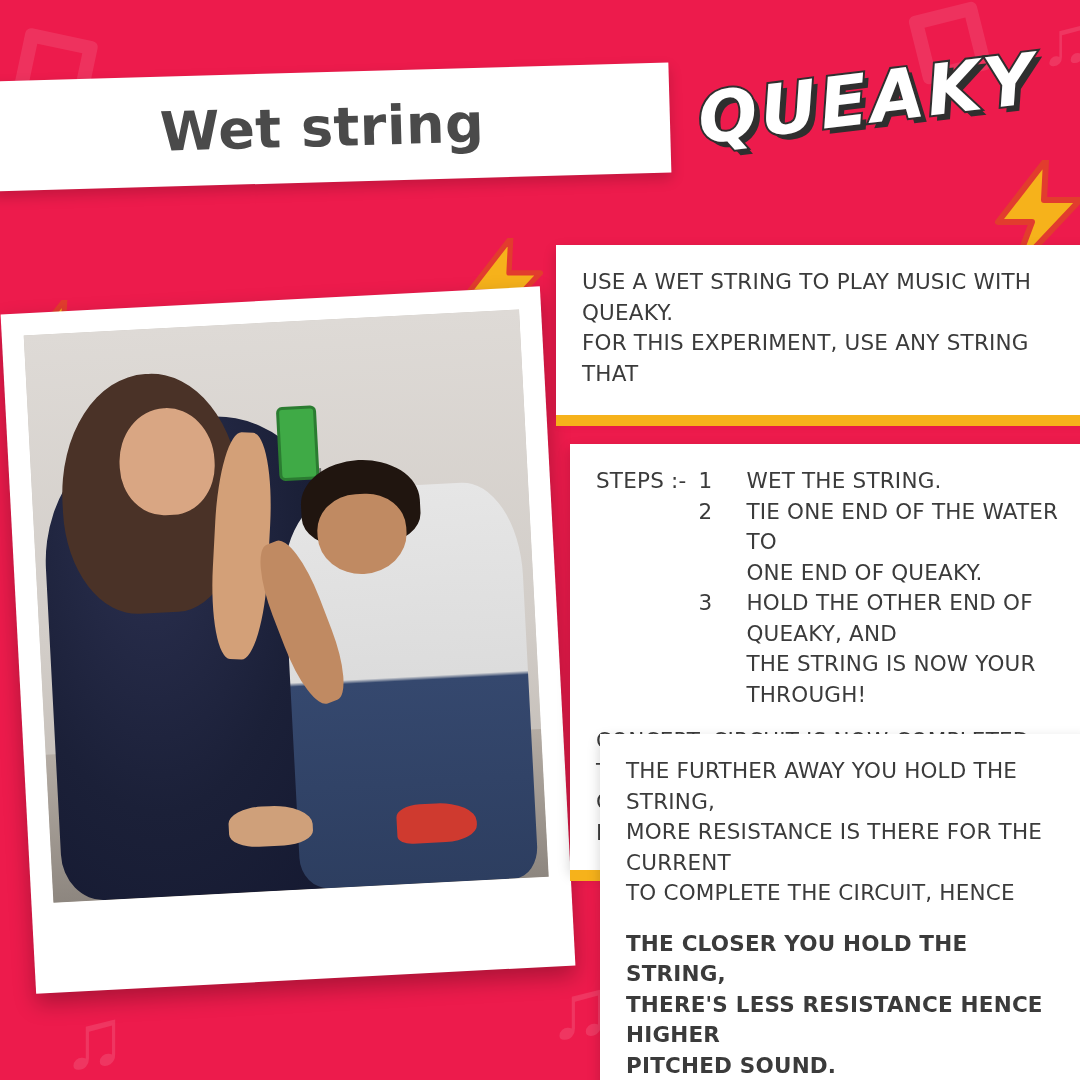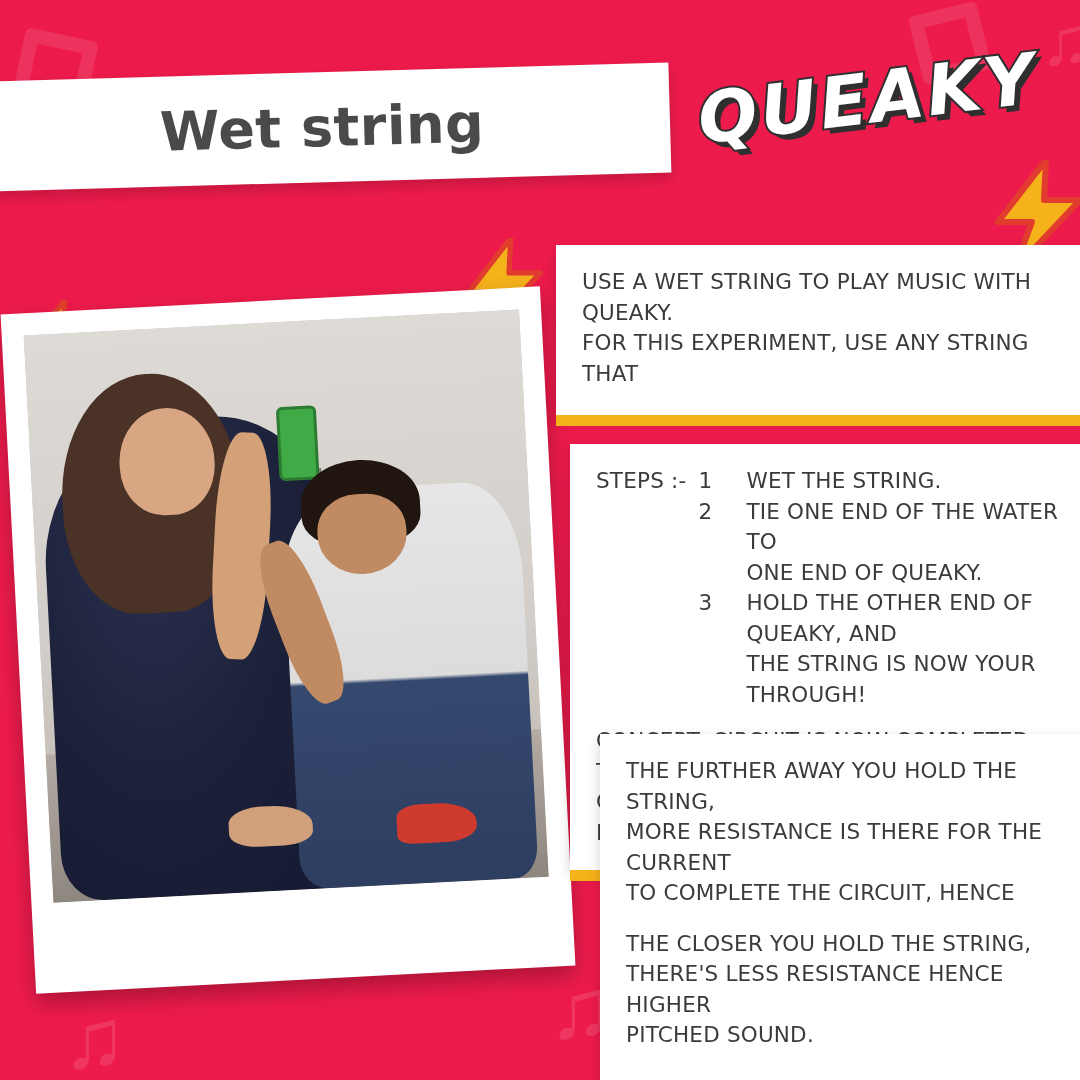--- a/index.html
+++ b/index.html
@@ -165,21 +165,21 @@
   #card-steps  { left: 570px; top: 444px; width: 524px; }
   #card-notes  { left: 600px; top: 734px; width: 490px; padding-bottom: 30px; }
 
   .steps-row { display: flex; }
   .steps-label { white-space: nowrap; padding-right: 10px; }
   .steps-list { flex: 1; }
   .step { display: flex; }
   .step-num { width: 26px; text-align: right; padding-right: 10px; }
   .step-txt { flex: 1; margin-left: 24px; }
   .concept { margin-top: 16px; }
-  .para + .para { margin-top: 20px; }
+  .para + .para { margin-top: 20px; font-weight: bold; }
 
   
   .bolt { position: absolute; }
   .bolt svg { display: block; }
 </style>
 </head>
 <body>
 
 <div id="poster">
 

